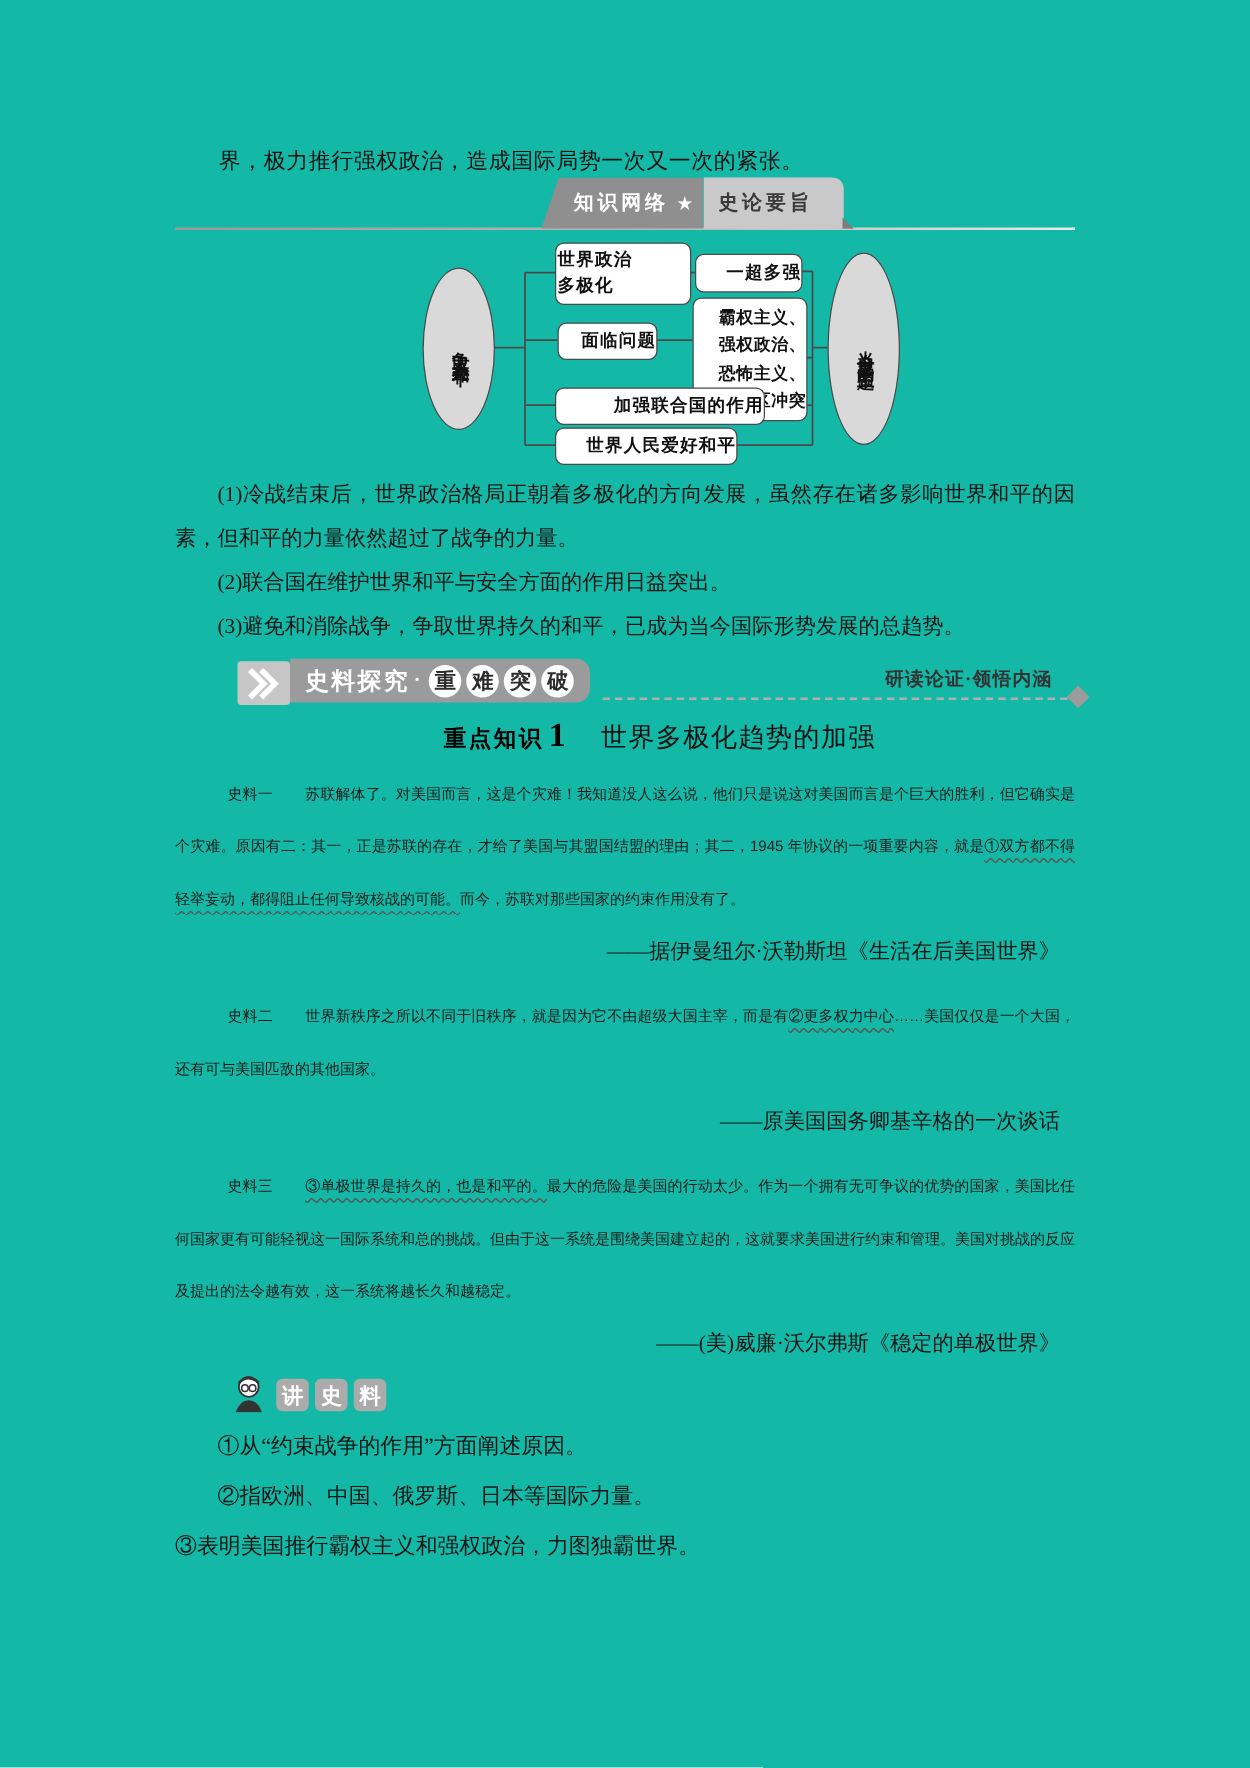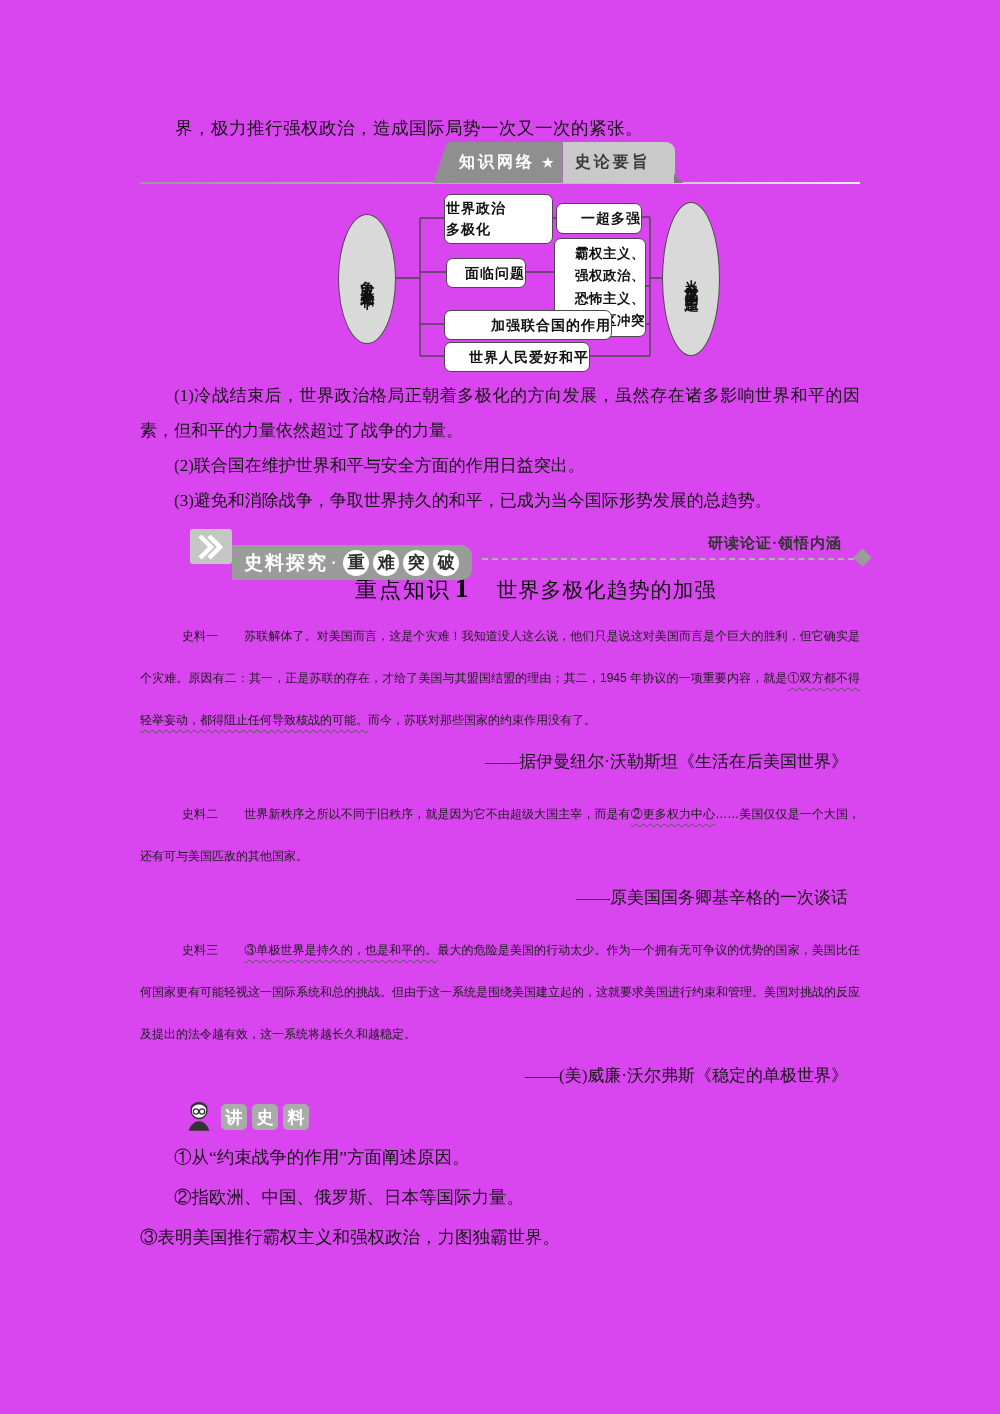--- a/index.html
+++ b/index.html
@@ -1,16 +1,16 @@
 <!DOCTYPE html>
 <html><head>
 <meta charset="utf-8">
 <style>
   html,body{margin:0;padding:0;background:#ffffff;}
-  .page{position:relative;width:1000px;height:1414px;background:#d946ef;overflow:hidden;
+  .page{position:relative;width:1000px;height:1414px;background:#14b8a6;overflow:hidden;
         font-family:"Liberation Serif",serif;color:#151515;}
   .content{position:absolute;left:140px;top:0;width:720px;padding-top:116px;}
 
   
   .intro{margin:0;font-family:"Liberation Sans",sans-serif;font-size:17.5px;line-height:24px;
          text-indent:35px;color:#111;letter-spacing:.5px;}
 
   
   .tabrow{position:relative;height:28px;margin-top:16px;}
   .tabline{position:absolute;left:0;right:0;bottom:0;height:2px;
@@ -40,38 +40,38 @@
   .dbox.problems{font-size:13.5px;line-height:22.5px;letter-spacing:.5px;}
 
   
   .points{margin-top:6px;}
   .points p{margin:0;font-size:17px;line-height:35px;text-align:justify;text-indent:34px;color:#141414;}
 
   
   .explore{position:relative;height:40px;margin-top:9px;}
   .ex-chevron{position:absolute;left:50px;top:2px;width:42px;height:35px;background:#c6c6c6;
               border-radius:3px;display:flex;align-items:center;justify-content:center;}
-  .ex-bar{position:absolute;left:92px;top:18px;width:240px;height:35px;background:#9b9b9b;
+  .ex-bar{position:absolute;left:92px;top:0;width:240px;height:35px;background:#9b9b9b;
           border-radius:0 11px 11px 0;display:flex;align-items:center;padding-left:12px;
           box-sizing:border-box;}
   .ex-title{color:#fff;font-family:"Liberation Sans",sans-serif;font-weight:700;font-size:19px;
             letter-spacing:2px;}
   .ex-dot{color:#fff;font-weight:700;margin:0 5px 0 3px;font-size:16px;}
   .ex-circle{width:26px;height:26px;border-radius:50%;background:#fff;color:#2d2d2d;
              font-family:"Liberation Sans",sans-serif;font-weight:700;font-size:17px;
              display:flex;align-items:center;justify-content:center;margin:0 2px;}
   .ex-dash{position:absolute;left:342px;right:6px;top:31px;border-top:2px dashed #b0b0b0;}
   .ex-tagline{position:absolute;right:18px;top:7px;font-weight:700;font-size:15px;color:#333;
               letter-spacing:1px;}
   .ex-diamond{position:absolute;right:-9px;top:24px;width:13px;height:13px;background:#9c9c9c;
               transform:rotate(45deg);}
 
   
   .keypoint{margin:6px 0 0 215px;display:flex;align-items:baseline;}
-  .kp-label{font-family:"Liberation Sans",sans-serif;font-weight:400;font-size:22px;
+  .kp-label{font-family:"Liberation Sans",sans-serif;font-weight:700;font-size:18px;
             letter-spacing:2px;color:#000;}
   .kp-num{font-weight:700;font-size:27px;margin-left:4px;color:#000;}
   .kp-title{font-size:21px;margin-left:28px;color:#111;letter-spacing:1px;}
 
   
   .material{margin:10px 0 0 0;font-family:"Liberation Sans",sans-serif;font-size:12px;
             line-height:42px;text-align:justify;text-indent:42px;color:#1b1b1b;}
   .m-label{margin-right:26px;}
   .wavy{text-decoration-line:underline;text-decoration-style:wavy;text-decoration-color:#555;
         text-decoration-thickness:1px;text-underline-offset:5px;}

